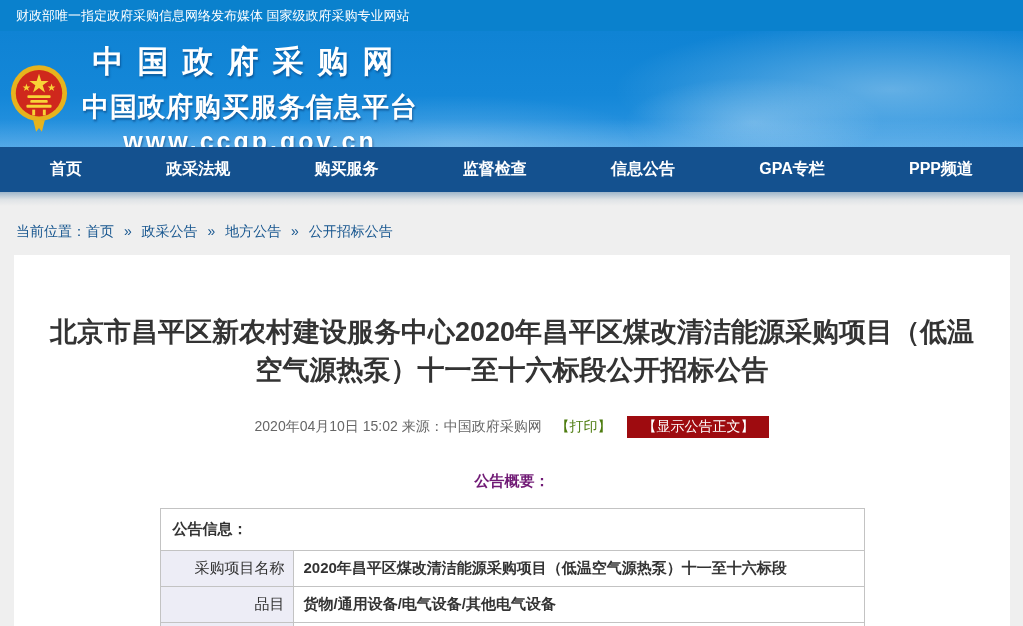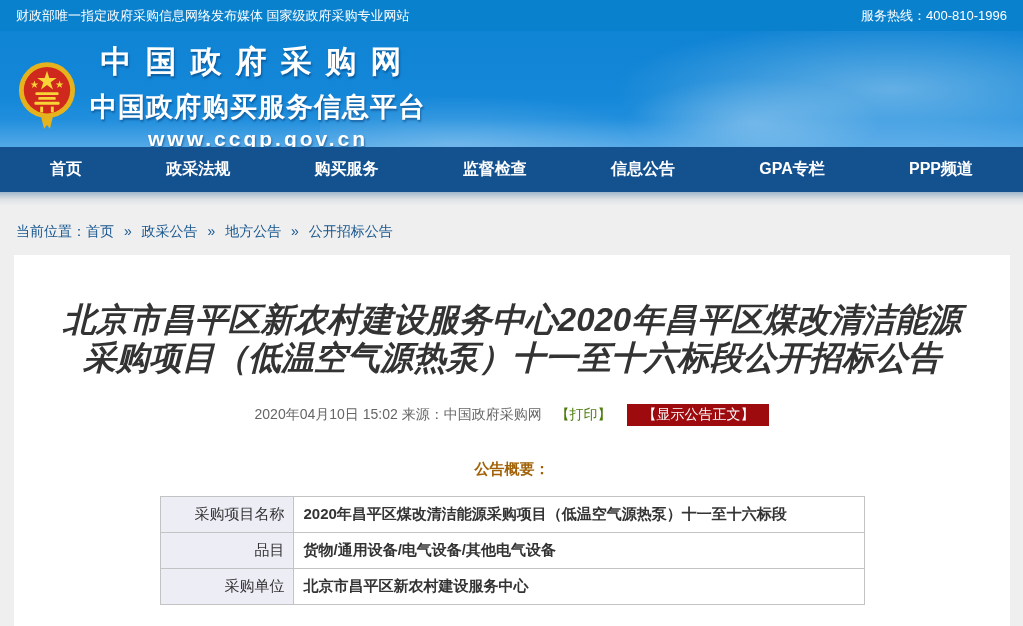--- a/index.html
+++ b/index.html
@@ -17,67 +17,66 @@
   .cloud { position:absolute; pointer-events:none; }
   .cloud.c1 { right:-60px; top:0; width:480px; height:130px;
               background:radial-gradient(ellipse at 60% 45%, rgba(255,255,255,.34), rgba(255,255,255,0) 68%); }
   .cloud.c2 { right:140px; top:46px; width:260px; height:90px;
               background:radial-gradient(ellipse at 50% 50%, rgba(255,255,255,.28), rgba(255,255,255,0) 70%); }
   .cloud.c3 { left:320px; top:64px; width:340px; height:80px;
               background:radial-gradient(ellipse at 40% 60%, rgba(255,255,255,.18), rgba(255,255,255,0) 70%); }
   .cloud.c4 { left:0; bottom:-6px; width:100%; height:34px;
               background:linear-gradient(180deg, rgba(255,255,255,0), rgba(255,255,255,.22)); }
 
-  .brand { position:absolute; left:18px; top:10px; display:flex; align-items:center; cursor:pointer; }
+  .brand { position:absolute; left:10px; top:10px; display:flex; align-items:center; cursor:pointer; }
   .emblem { width:58px; height:74px; flex:0 0 auto; }
   .brand-text { margin-left:14px; color:#fff; text-align:center;
                 text-shadow:1px 2px 2px rgba(0,40,90,.45); }
   .brand-line1 { font-size:31px; font-weight:bold; letter-spacing:14px; white-space:nowrap; }
   .brand-line2 { font-size:27px; font-weight:bold; letter-spacing:1px; white-space:nowrap; margin-top:6px; }
-  .brand-line3 { font-size:21px; font-weight:bold; letter-spacing:3px; margin-top:2px; }
+  .brand-line3 { font-size:25px; font-weight:bold; letter-spacing:3px; margin-top:2px; }
 
   
   .nav { height:45px; background:#14518f; display:flex; align-items:center;
          justify-content:space-between; padding:0 50px; }
   .nav-item { color:#fff; font-size:16px; font-weight:bold; cursor:pointer; white-space:nowrap; }
   .nav-fade { height:14px; background:linear-gradient(180deg,#9fb6ca 0%, #dfe3e6 55%, #efefef 100%); }
 
   
   .breadcrumb { padding:17px 16px 14px 16px; font-size:14px; color:#17568f; }
   .breadcrumb a { color:#17568f; text-decoration:none; cursor:pointer; }
   .crumb-sep { margin:0 6px; }
 
   
   .card { margin:0 13px 0 14px; background:#fff; min-height:380px; padding-top:46px; }
 
-  .doc-title { max-width:930px; margin:0 auto; text-align:center; color:#333;
-               font-size:33px; font-weight:bold; line-height:38px;font-style:italic; }
+  .doc-title { max-width:930px; margin:12px auto; text-align:center; color:#333;
+               font-size:27px; font-weight:bold; line-height:38px; }
 
   .meta { margin-top:27px; text-align:center; font-size:14px; color:#666; }
   .meta .print { color:#4d7c0f; margin-left:10px; cursor:pointer; }
   .meta .show-notice { display:inline-block; margin-left:12px; padding:2px 15px;
                        background:#9e0b0f; color:#fff; cursor:pointer; }
 
   .summary-head { margin-top:34px; text-align:center; font-size:15px;
-                  font-weight:bold; color:#a16207; }
+                  font-weight:bold; color:#701a75; }
 
   table.info { width:705px; margin:17px auto 0; border-collapse:collapse;
                font-size:15px; color:#333; }
   table.info td { border:1px solid #c3c3c3; }
   td.th-row { font-weight:bold; padding:11px 12px; background:#fff; }
   td.lbl { width:133px; background:#ededf6; text-align:right;
            padding:8px 8px 8px 20px; font-weight:normal; }
   td.val { font-weight:bold; padding:8px 8px 8px 10px; }
 </style>
 </head>
 <body>
 
 <div class="topbar">
   <span>财政部唯一指定政府采购信息网络发布媒体 国家级政府采购专业网站</span>
-  <span>服务热线：400-810-1996</span>
 </div>
 
 <div class="masthead">
   <div class="cloud c1"></div>
   <div class="cloud c2"></div>
   <div class="cloud c3"></div>
   <div class="cloud c4"></div>
 
   <div class="brand">
     <svg class="emblem" viewBox="0 0 60 76">
@@ -130,20 +129,23 @@
     <span style="">来源：中国政府采购网</span>
     <span class="print">【打印】</span>
     <span class="show-notice">【显示公告正文】</span>
   </div>
 
   <div class="summary-head">公告概要：</div>
 
   <table class="info">
     <tbody>
       <tr>
+        <td class="th-row" colspan="2">公告信息：</td>
+      </tr>
+      <tr>
         <td class="lbl">采购项目名称</td>
         <td class="val">2020年昌平区煤改清洁能源采购项目（低温空气源热泵）十一至十六标段</td>
       </tr>
       <tr>
         <td class="lbl">品目</td>
         <td class="val">货物/通用设备/电气设备/其他电气设备</td>
       </tr>
       <tr>
         <td class="lbl">采购单位</td>
         <td class="val">北京市昌平区新农村建设服务中心</td>

